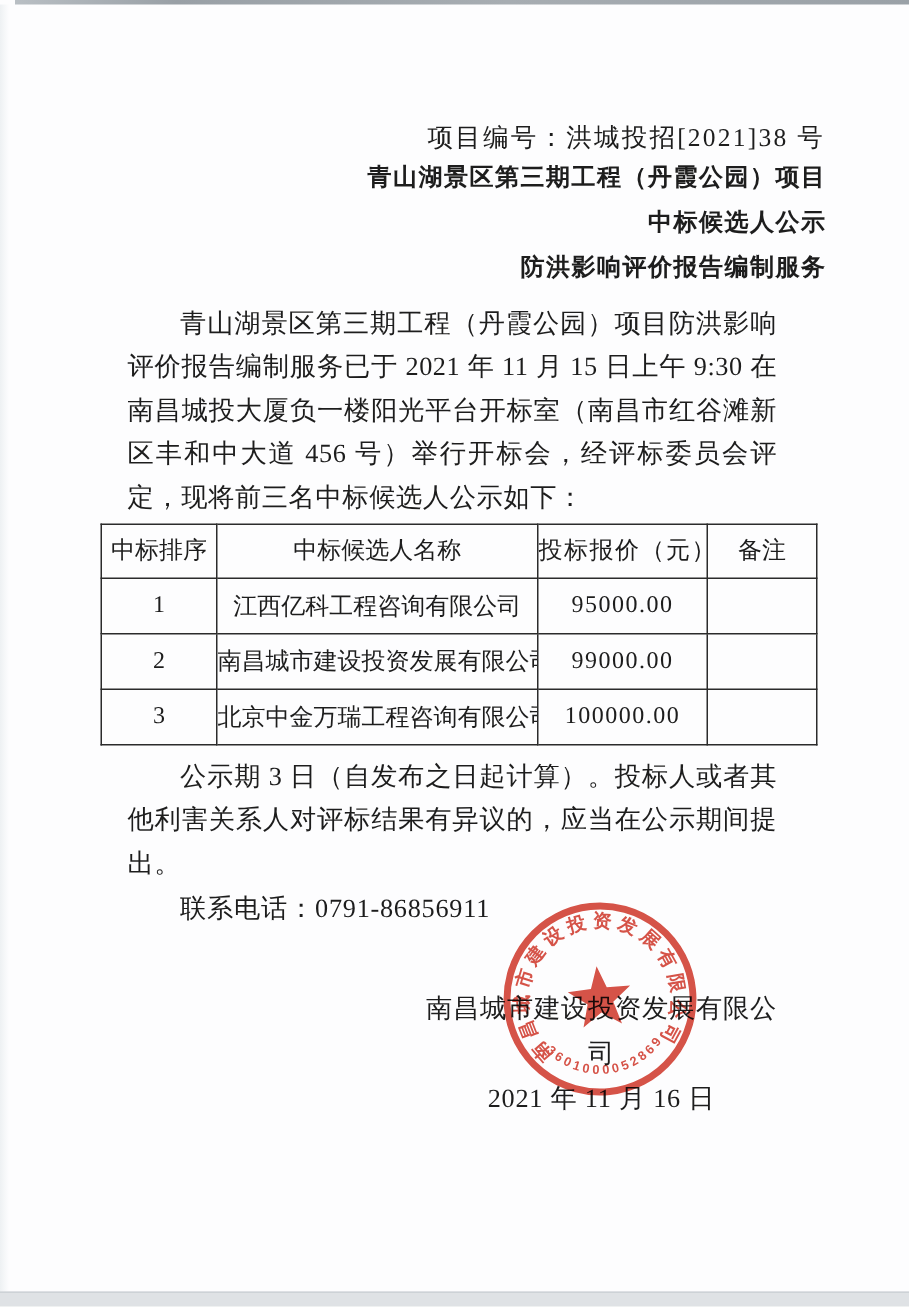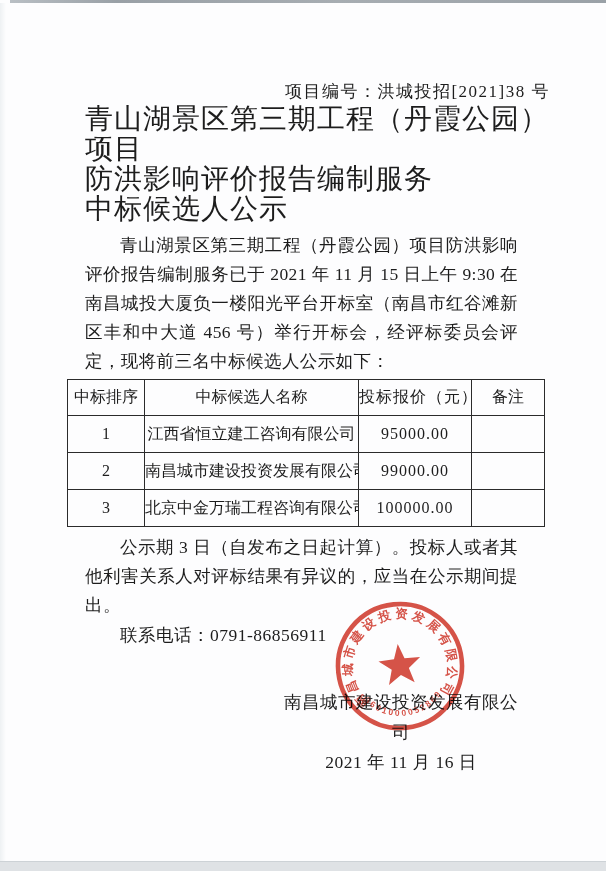--- a/index.html
+++ b/index.html
@@ -24,23 +24,23 @@
     background:#dfe2e5;border-top:1px solid #cdd2d6;
   }
   .proj-num{
     margin:80px 56px 0 0;
     text-align:right;
     font-size:17px;line-height:24px;
     letter-spacing:1.5px;
   }
   .title{
     margin:0 55px 0 85px;
-    text-align:left;
-    font-size:28px;line-height:30px;
-    font-weight:normal;
+    text-align:right;
+    font-size:16px;line-height:30px;
+    font-weight:bold;
     letter-spacing:1px;
   }
   .para{
     margin:7px 88px 0 85px;
     font-size:17.5px;line-height:29px;
     text-align:justify;
     text-indent:2em;
     letter-spacing:0.4px;
   }
   .bid-table{
@@ -93,38 +93,38 @@
 <body>
 
 <div class="page">
 
   <div class="scan-edge-top"></div>
   <div class="scan-edge-left"></div>
 
   <div class="proj-num">项目编号：洪城投招[2021]38 号</div>
 
   <div class="title">青山湖景区第三期工程（丹霞公园）项目</div>
+  <div class="title">中标候选人公示</div>
   <div class="title">防洪影响评价报告编制服务</div>
-  <div class="title">中标候选人公示</div>
 
   <div class="para">青山湖景区第三期工程（丹霞公园）项目防洪影响评价报告编制服务已于 2021 年 11 月 15 日上午 9:30 在南昌城投大厦负一楼阳光平台开标室（南昌市红谷滩新区丰和中大道 456 号）举行开标会，经评标委员会评定，现将前三名中标候选人公示如下：</div>
 
   <table class="bid-table">
     <thead>
       <tr>
         <th class="col-rank">中标排序</th>
         <th class="col-name">中标候选人名称</th>
         <th class="col-price">投标报价（元）</th>
         <th class="col-note">备注</th>
       </tr>
     </thead>
     <tbody>
       <tr>
         <td class="col-rank">1</td>
-        <td class="col-name">江西省恒立建工咨询有限公司</td>
+        <td class="col-name">江西亿科工程咨询有限公司</td>
         <td class="col-price">95000.00</td>
         <td class="col-note"></td>
       </tr>
       <tr>
         <td class="col-rank">2</td>
         <td class="col-name">南昌城市建设投资发展有限公司</td>
         <td class="col-price">99000.00</td>
         <td class="col-note"></td>
       </tr>
       <tr>

